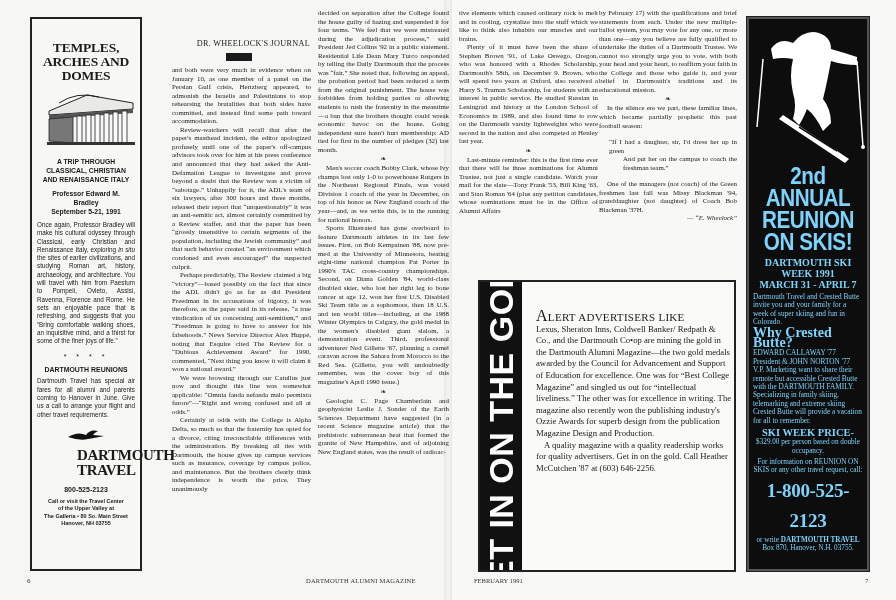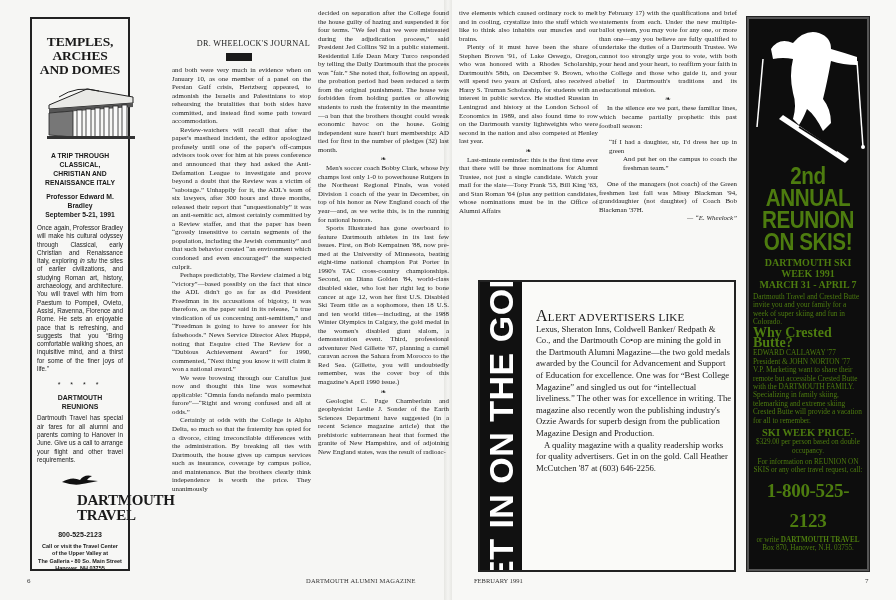--- a/index.html
+++ b/index.html
@@ -4,21 +4,21 @@
 <style>
   * { box-sizing: border-box; margin: 0; padding: 0; }
   html, body { width: 896px; height: 600px; overflow: hidden; background: #f4f4f2; }
   body { position: relative; font-family: "Liberation Serif", serif; color: #1a1a1a; }
 
   .page-left { position: absolute; left: 0; top: 0; width: 448px; height: 600px; background: #f6f6f4; }
   .page-right { position: absolute; left: 448px; top: 0; width: 448px; height: 600px; background: #f8f8f6; }
   .gutter { position: absolute; left: 444px; top: 0; width: 8px; height: 600px; background: linear-gradient(to right, #e6e6e2, #f4f4f2, #e8e8e4); }
 
   
-  .travel-ad { position: absolute; left: 30px; top: 17px; width: 100px; height: 554px; border: 2px solid #222; background: #f7f7f5; padding: 16px 5px 4px; text-align: center; }
+  .travel-ad { position: absolute; left: 30px; top: 17px; width: 112px; height: 554px; border: 2px solid #222; background: #f7f7f5; padding: 22px 5px 4px; text-align: center; }
   .travel-ad .headline { font-family: "Liberation Serif", serif; font-weight: bold; font-size: 13.5px; line-height: 14px; letter-spacing: -0.2px; }
   .temple { margin: 6px auto 4px; width: 104px; height: 58px; }
   .trip-title { font-family: "Liberation Sans", sans-serif; font-weight: bold; font-size: 7.4px; line-height: 9px; transform: scaleX(0.92); margin-top: 2px; }
   .prof { font-family: "Liberation Sans", sans-serif; font-weight: bold; font-size: 7.4px; line-height: 9px; margin-top: 5px; transform: scaleX(0.92); }
   .body-sans { font-family: "Liberation Sans", sans-serif; font-size: 6.3px; line-height: 8.3px; text-align: justify; margin-top: 5px; }
   .stars { font-family: "Liberation Sans", sans-serif; font-size: 7px; letter-spacing: 4px; margin-top: 8px; }
   .sub-head { font-family: "Liberation Sans", sans-serif; font-weight: bold; font-size: 7.3px; margin-top: 5px; transform: scaleX(0.95); }
   .goose { margin: 8px auto 0; width: 40px; height: 16px; }
   .dt-logo { font-family: "Liberation Serif", serif; font-weight: bold; font-size: 15px; line-height: 15px; margin-top: 1px; letter-spacing: -0.3px; margin-left: 40px; }
   .phone-small { font-family: "Liberation Sans", sans-serif; font-weight: bold; font-size: 7px; margin-top: 8px; }
@@ -39,21 +39,21 @@
   
   .gold-ad { position: absolute; left: 478px; top: 280px; width: 258px; height: 292px; border: 2px solid #222; background: #fafaf8; }
   .gold-side { position: absolute; left: 0; top: 0; width: 42px; height: 288px; background: #111; overflow: hidden; }
   .gold-side span { position: absolute; left: 50%; top: 50%; transform: translate(-50%,-50%) rotate(-90deg); white-space: nowrap; color: #fff; font-family: "Liberation Sans", sans-serif; font-weight: bold; font-size: 34px; letter-spacing: 0.5px; transform-origin: center; }
   .gold-body { position: absolute; left: 56px; top: 28px; width: 196px; font-family: "Liberation Serif", serif; font-size: 8.7px; line-height: 11.6px; color: #1a1a1a; }
   .gold-body .alert { font-size: 11px; letter-spacing: 0.3px; }
   .gold-body .alert .big { font-size: 16px; }
   .gold-body .ind { text-indent: 8px; }
 
   
-  .ski-ad { position: absolute; left: 747px; top: 17px; width: 122px; height: 554px; background: #0d0d0d; border: 2px solid #555; outline: 1px solid #222; color: #4d7c0f; text-align: center; padding: 0 4px; }
+  .ski-ad { position: absolute; left: 747px; top: 17px; width: 122px; height: 554px; background: #0d0d0d; border: 2px solid #555; outline: 1px solid #222; color: #7dd3fc; text-align: center; padding: 0 4px; }
   .skier { width: 114px; height: 146px; display: block; margin: 0 auto; }
   .ski-big { font-family: "Liberation Sans", sans-serif; font-weight: bold; font-size: 24px; line-height: 22px; letter-spacing: -0.5px; transform: scaleX(0.86); }
   .ski-h2 { font-family: "Liberation Serif", serif; font-weight: bold; font-size: 10px; line-height: 11px; margin-top: 4px; }
   .ski-text { font-family: "Liberation Serif", serif; font-size: 7.3px; line-height: 8.4px; text-align: left; margin-top: 3px; }
   .ski-text b { font-size: 14px; }
   .ski-special { font-family: "Liberation Serif", serif; font-weight: bold; font-size: 10.5px; line-height: 11px; margin-top: 2px; }
   .ski-center { font-family: "Liberation Serif", serif; font-size: 7.2px; line-height: 8.4px; }
   .ski-phone { font-family: "Liberation Serif", serif; font-weight: bold; font-size: 19px; line-height: 30px; margin-top: 1px; letter-spacing: -0.3px; }
 </style>
 </head>

